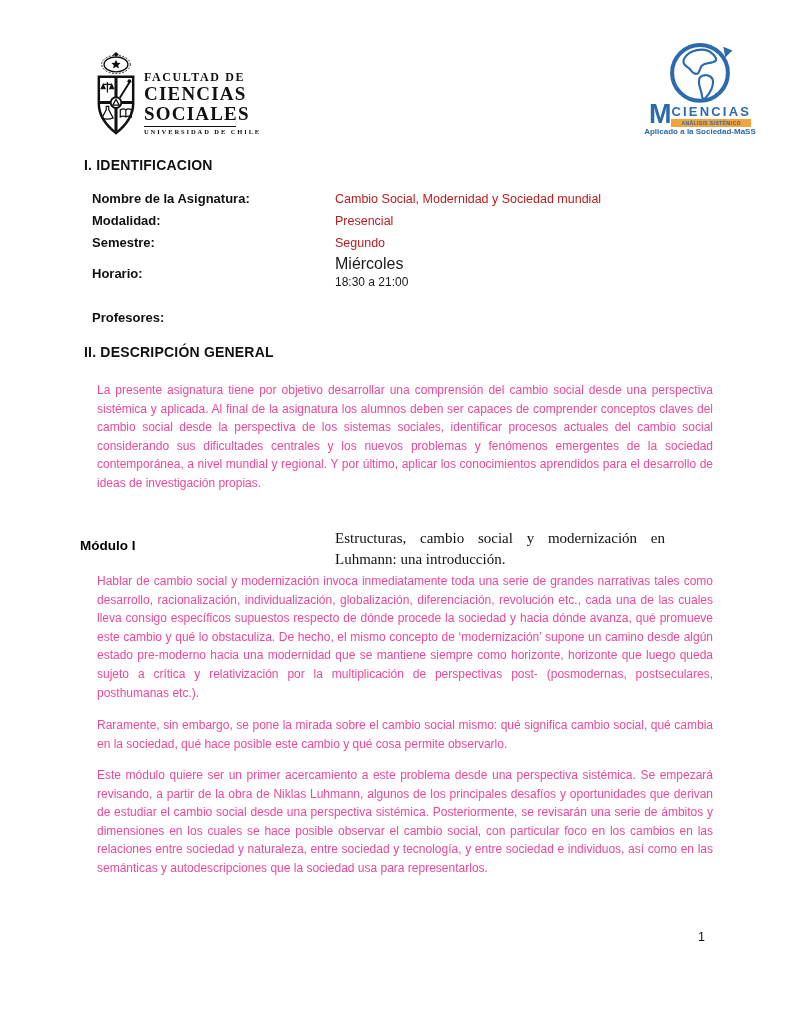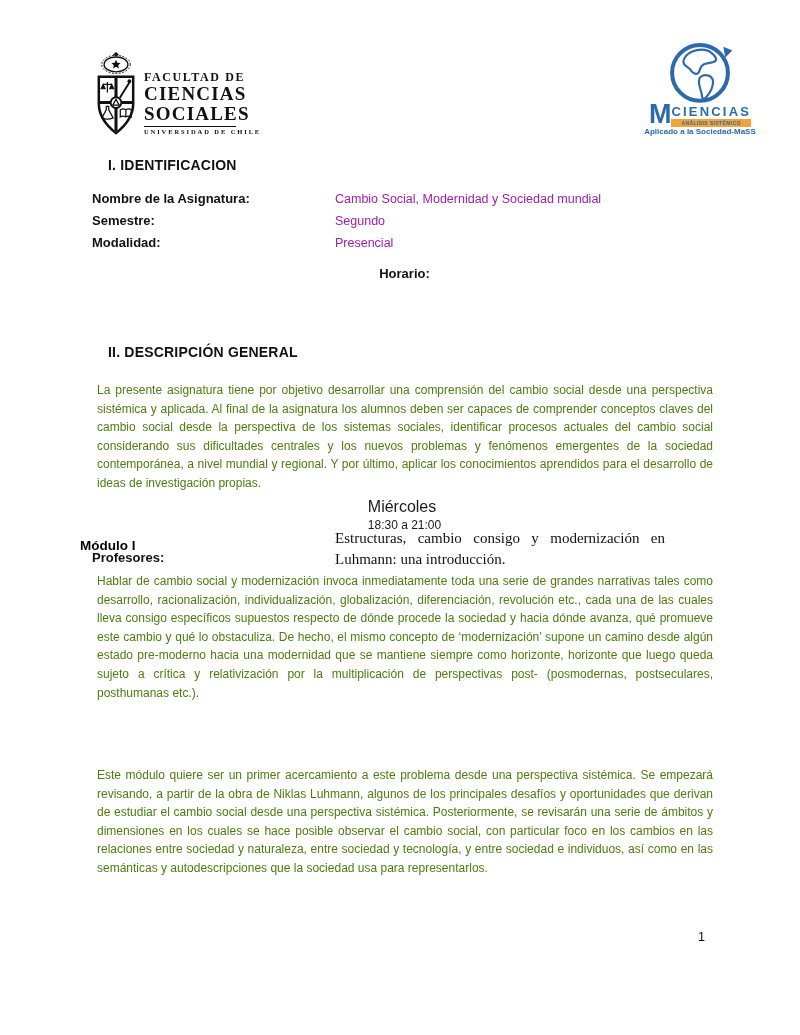--- a/index.html
+++ b/index.html
@@ -23,40 +23,40 @@
   .magister-block{position:absolute;left:638px;top:36px;width:124px;text-align:center;}
   .globe-svg{width:72px;height:72px;display:block;margin:0 auto;}
   .mg-word{display:flex;justify-content:center;align-items:flex-start;line-height:1;margin-top:-4px;}
   .mg-m{font-size:27px;font-weight:700;color:#2a6aad;line-height:20px;}
   .mg-right{display:inline-flex;flex-direction:column;align-items:stretch;margin-top:1px;}
   .mg-rest{font-size:13px;font-weight:700;letter-spacing:2.2px;color:#2a6aad;line-height:13px;}
   .mg-banner{background:#f2a33a;color:#2a6aad;font-size:5px;font-weight:700;line-height:6px;padding:1px 1px;letter-spacing:0.4px;margin-top:1px;white-space:nowrap;}
   .mg-sub{font-size:8px;font-weight:700;color:#2a6aad;margin-top:0;white-space:nowrap;}
 
   
-  .sec-heading{position:absolute;left:108px;font-size:14px;font-weight:700;letter-spacing:0.2px;color:#111;}
+  .sec-heading{position:absolute;left:84px;font-size:14px;font-weight:700;letter-spacing:0.2px;color:#111;}
   #heading-ident{top:157px;}
   #heading-desc{top:344px;}
 
   
   .id-table{position:absolute;left:92px;top:188px;width:625px;}
   .id-row{display:flex;align-items:flex-start;min-height:22px;}
   .id-label{flex:0 0 243px;font-size:13px;font-weight:700;line-height:22px;color:#111;}
-  .id-value{font-size:12.5px;line-height:22px;color:#a21caf;}
-  .id-row-horario{min-height:40px;align-items:center;flex-direction:column;}
+  .id-value{font-size:12.5px;line-height:22px;color:#b91c1c;}
+  .id-row-horario{min-height:40px;}
   .id-row-horario .id-label{line-height:40px;}
   .horario-lines{display:flex;flex-direction:column;justify-content:center;}
   .horario-l1{font-size:16px;line-height:19px;}
   .horario-l2{font-size:12px;line-height:18px;}
   .id-row-profes{margin-top:13px;}
 
   
   .para{
     position:absolute;left:97px;width:616px;
-    font-size:12px;line-height:18.6px;text-align:justify;color:#4d7c0f;
+    font-size:12px;line-height:18.6px;text-align:justify;color:#ec4899;
   }
   #desc-para{top:381px;}
   #mod-para-1{top:572px;}
   #mod-para-2{top:716px;}
   #mod-para-3{top:766px;}
 
   
   .module-label{position:absolute;left:80px;top:538px;font-size:13.5px;font-weight:700;color:#000000;}
   .module-title{
     position:absolute;left:335px;top:528px;width:330px;
@@ -123,47 +123,48 @@
   </div>
 
   <div class="sec-heading" id="heading-ident">I. IDENTIFICACION</div>
 
   <div class="id-table">
     <div class="id-row">
       <span class="id-label">Nombre de la Asignatura:</span>
       <span class="id-value">Cambio Social, Modernidad y Sociedad mundial</span>
     </div>
     <div class="id-row">
+      <span class="id-label">Modalidad:</span>
+      <span class="id-value">Presencial</span>
+    </div>
+    <div class="id-row">
       <span class="id-label">Semestre:</span>
       <span class="id-value">Segundo</span>
-    </div>
-    <div class="id-row">
-      <span class="id-label">Modalidad:</span>
-      <span class="id-value">Presencial</span>
     </div>
     <div class="id-row id-row-horario">
       <span class="id-label">Horario:</span>
       <span class="horario-lines">
         <span class="horario-l1">Miércoles</span>
         <span class="horario-l2">18:30 a 21:00</span>
       </span>
     </div>
     <div class="id-row id-row-profes">
       <span class="id-label">Profesores:</span>
     </div>
   </div>
 
   <div class="sec-heading" id="heading-desc">II. DESCRIPCIÓN GENERAL</div>
 
   <div class="para" id="desc-para">La presente asignatura tiene por objetivo desarrollar una comprensión del cambio social desde una perspectiva sistémica y aplicada. Al final de la asignatura los alumnos deben ser capaces de comprender conceptos claves del cambio social desde la perspectiva de los sistemas sociales, identificar procesos actuales del cambio social considerando sus dificultades centrales y los nuevos problemas y fenómenos emergentes de la sociedad contemporánea, a nivel mundial y regional. Y por último, aplicar los conocimientos aprendidos para el desarrollo de ideas de investigación propias.</div>
 
   <div class="module-label">Módulo I</div>
   <div class="module-title">
-    <span class="t1">Estructuras, cambio consigo y modernización en</span>
+    <span class="t1">Estructuras, cambio social y modernización en</span>
     <span class="t2">Luhmann: una introducción.</span>
   </div>
 
   <div class="para" id="mod-para-1">Hablar de cambio social y modernización invoca inmediatamente toda una serie de grandes narrativas tales como desarrollo, racionalización, individualización, globalización, diferenciación, revolución etc., cada una de las cuales lleva consigo específicos supuestos respecto de dónde procede la sociedad y hacia dónde avanza, qué promueve este cambio y qué lo obstaculiza. De hecho, el mismo concepto de ‘modernización’ supone un camino desde algún estado pre-moderno hacia una modernidad que se mantiene siempre como horizonte, horizonte que luego queda sujeto a crítica y relativización por la multiplicación de perspectivas post- (posmodernas, postseculares, posthumanas etc.).</div>
+  <div class="para" id="mod-para-2">Raramente, sin embargo, se pone la mirada sobre el cambio social mismo: qué significa cambio social, qué cambia en la sociedad, qué hace posible este cambio y qué cosa permite observarlo.</div>
   <div class="para" id="mod-para-3">Este módulo quiere ser un primer acercamiento a este problema desde una perspectiva sistémica. Se empezará revisando, a partir de la obra de Niklas Luhmann, algunos de los principales desafíos y oportunidades que derivan de estudiar el cambio social desde una perspectiva sistémica. Posteriormente, se revisarán una serie de ámbitos y dimensiones en los cuales se hace posible observar el cambio social, con particular foco en los cambios en las relaciones entre sociedad y naturaleza, entre sociedad y tecnología, y entre sociedad e individuos, así como en las semánticas y autodescripciones que la sociedad usa para representarlos.</div>
 
   <div class="page-number">1</div>
 
 </div>
 
 </body></html>

